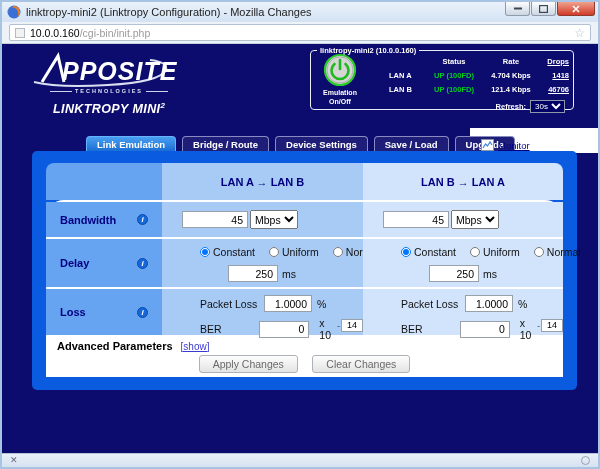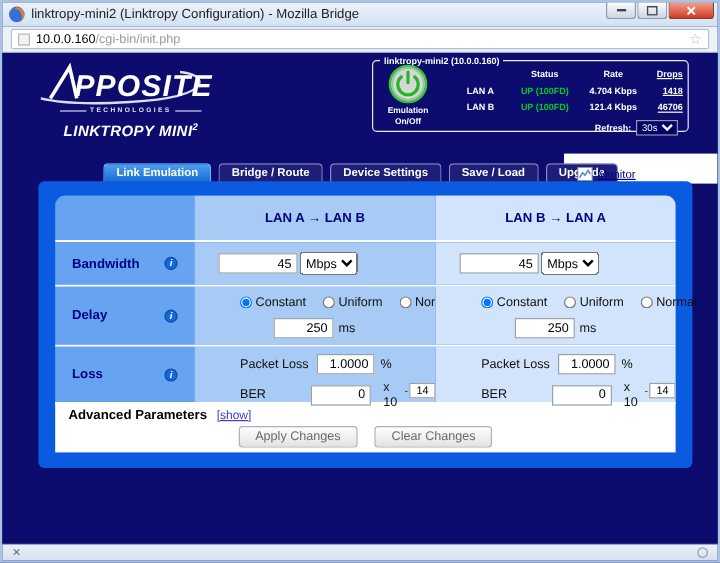--- a/index.html
+++ b/index.html
@@ -70,21 +70,21 @@
   .col-b { width:200px; background:#d2e4fb; flex:0 0 auto; }
   .header-row { height:37px; }
   .header-row .lbl-col { border-radius:8px 0 0 0; }
   .header-row .col-b { border-radius:0 8px 0 0; }
   .dir-header { display:flex; align-items:center; justify-content:center; font-size:11px; font-weight:bold; color:#000080; }
   .row-label-cell { display:flex; align-items:center; justify-content:space-between; padding:0 14px; }
   .row-label { font-size:11px; font-weight:bold; color:#000080; }
   .info-icon { width:11px; height:11px; border-radius:50%; background:#1668d8; border:1px solid #0a4aae; color:#fff; font-size:8px; font-weight:bold; display:flex; align-items:center; justify-content:center; cursor:pointer; font-style:italic; }
   .info-icon::before { content:"i"; }
 
-  .row-bandwidth { height:37px; }
+  .row-bandwidth { height:37px;border-radius:18px; }
   .row-delay { height:50px; }
   .row-loss { height:48px; }
 
   .bw-cell { display:flex; align-items:center; padding-left:20px; gap:2px; }
   input.num { height:17px; border:1px solid #98a0aa; font-size:10.5px; text-align:right; padding:0 4px; font-family:"Liberation Sans", sans-serif; background:#fff; }
   .bw-input { width:66px; }
   select.unit-select { height:19px; font-size:10.5px; font-family:"Liberation Sans", sans-serif; }
 
   .delay-cell { padding-left:38px; padding-top:7px; }
   .radio-line { display:flex; align-items:center; font-size:10.5px; color:#101010; }
@@ -119,21 +119,21 @@
 <body>
 
 <div class="window">
 
   <div class="titlebar">
     <svg width="14" height="14" viewBox="0 0 14 14">
       <circle cx="7" cy="7" r="6.5" fill="#3a6fd8"></circle>
       <path d="M7 1 a6 6 0 0 1 6 6 a6 6 0 0 1 -3 5.2 a5 5 0 0 0 1-5.2 a5.5 5.5 0 0 0 -6-4.5 a5 5 0 0 1 2-1.5z" fill="#ef7f1a"></path>
       <path d="M3 3 a5.5 5.5 0 0 0 -1 6.5 a5 5 0 0 1 4-7.5z" fill="#f5a623"></path>
     </svg>
-    <span class="title">linktropy-mini2 (Linktropy Configuration) - Mozilla Bridge</span>
+    <span class="title">linktropy-mini2 (Linktropy Configuration) - Mozilla Changes</span>
     <div class="win-controls">
       <div class="wbtn">
         <svg width="8" height="3" viewBox="0 0 8 3">
             <rect width="8" height="2" y="0.5" fill="#3b4754"></rect>
           </svg>
       </div>
       <div class="wbtn">
         <svg width="9" height="8" viewBox="0 0 9 8">
             <rect x="0.5" y="0.5" width="8" height="7" fill="none" stroke="#3b4754" stroke-width="1.4"></rect>
           </svg>

